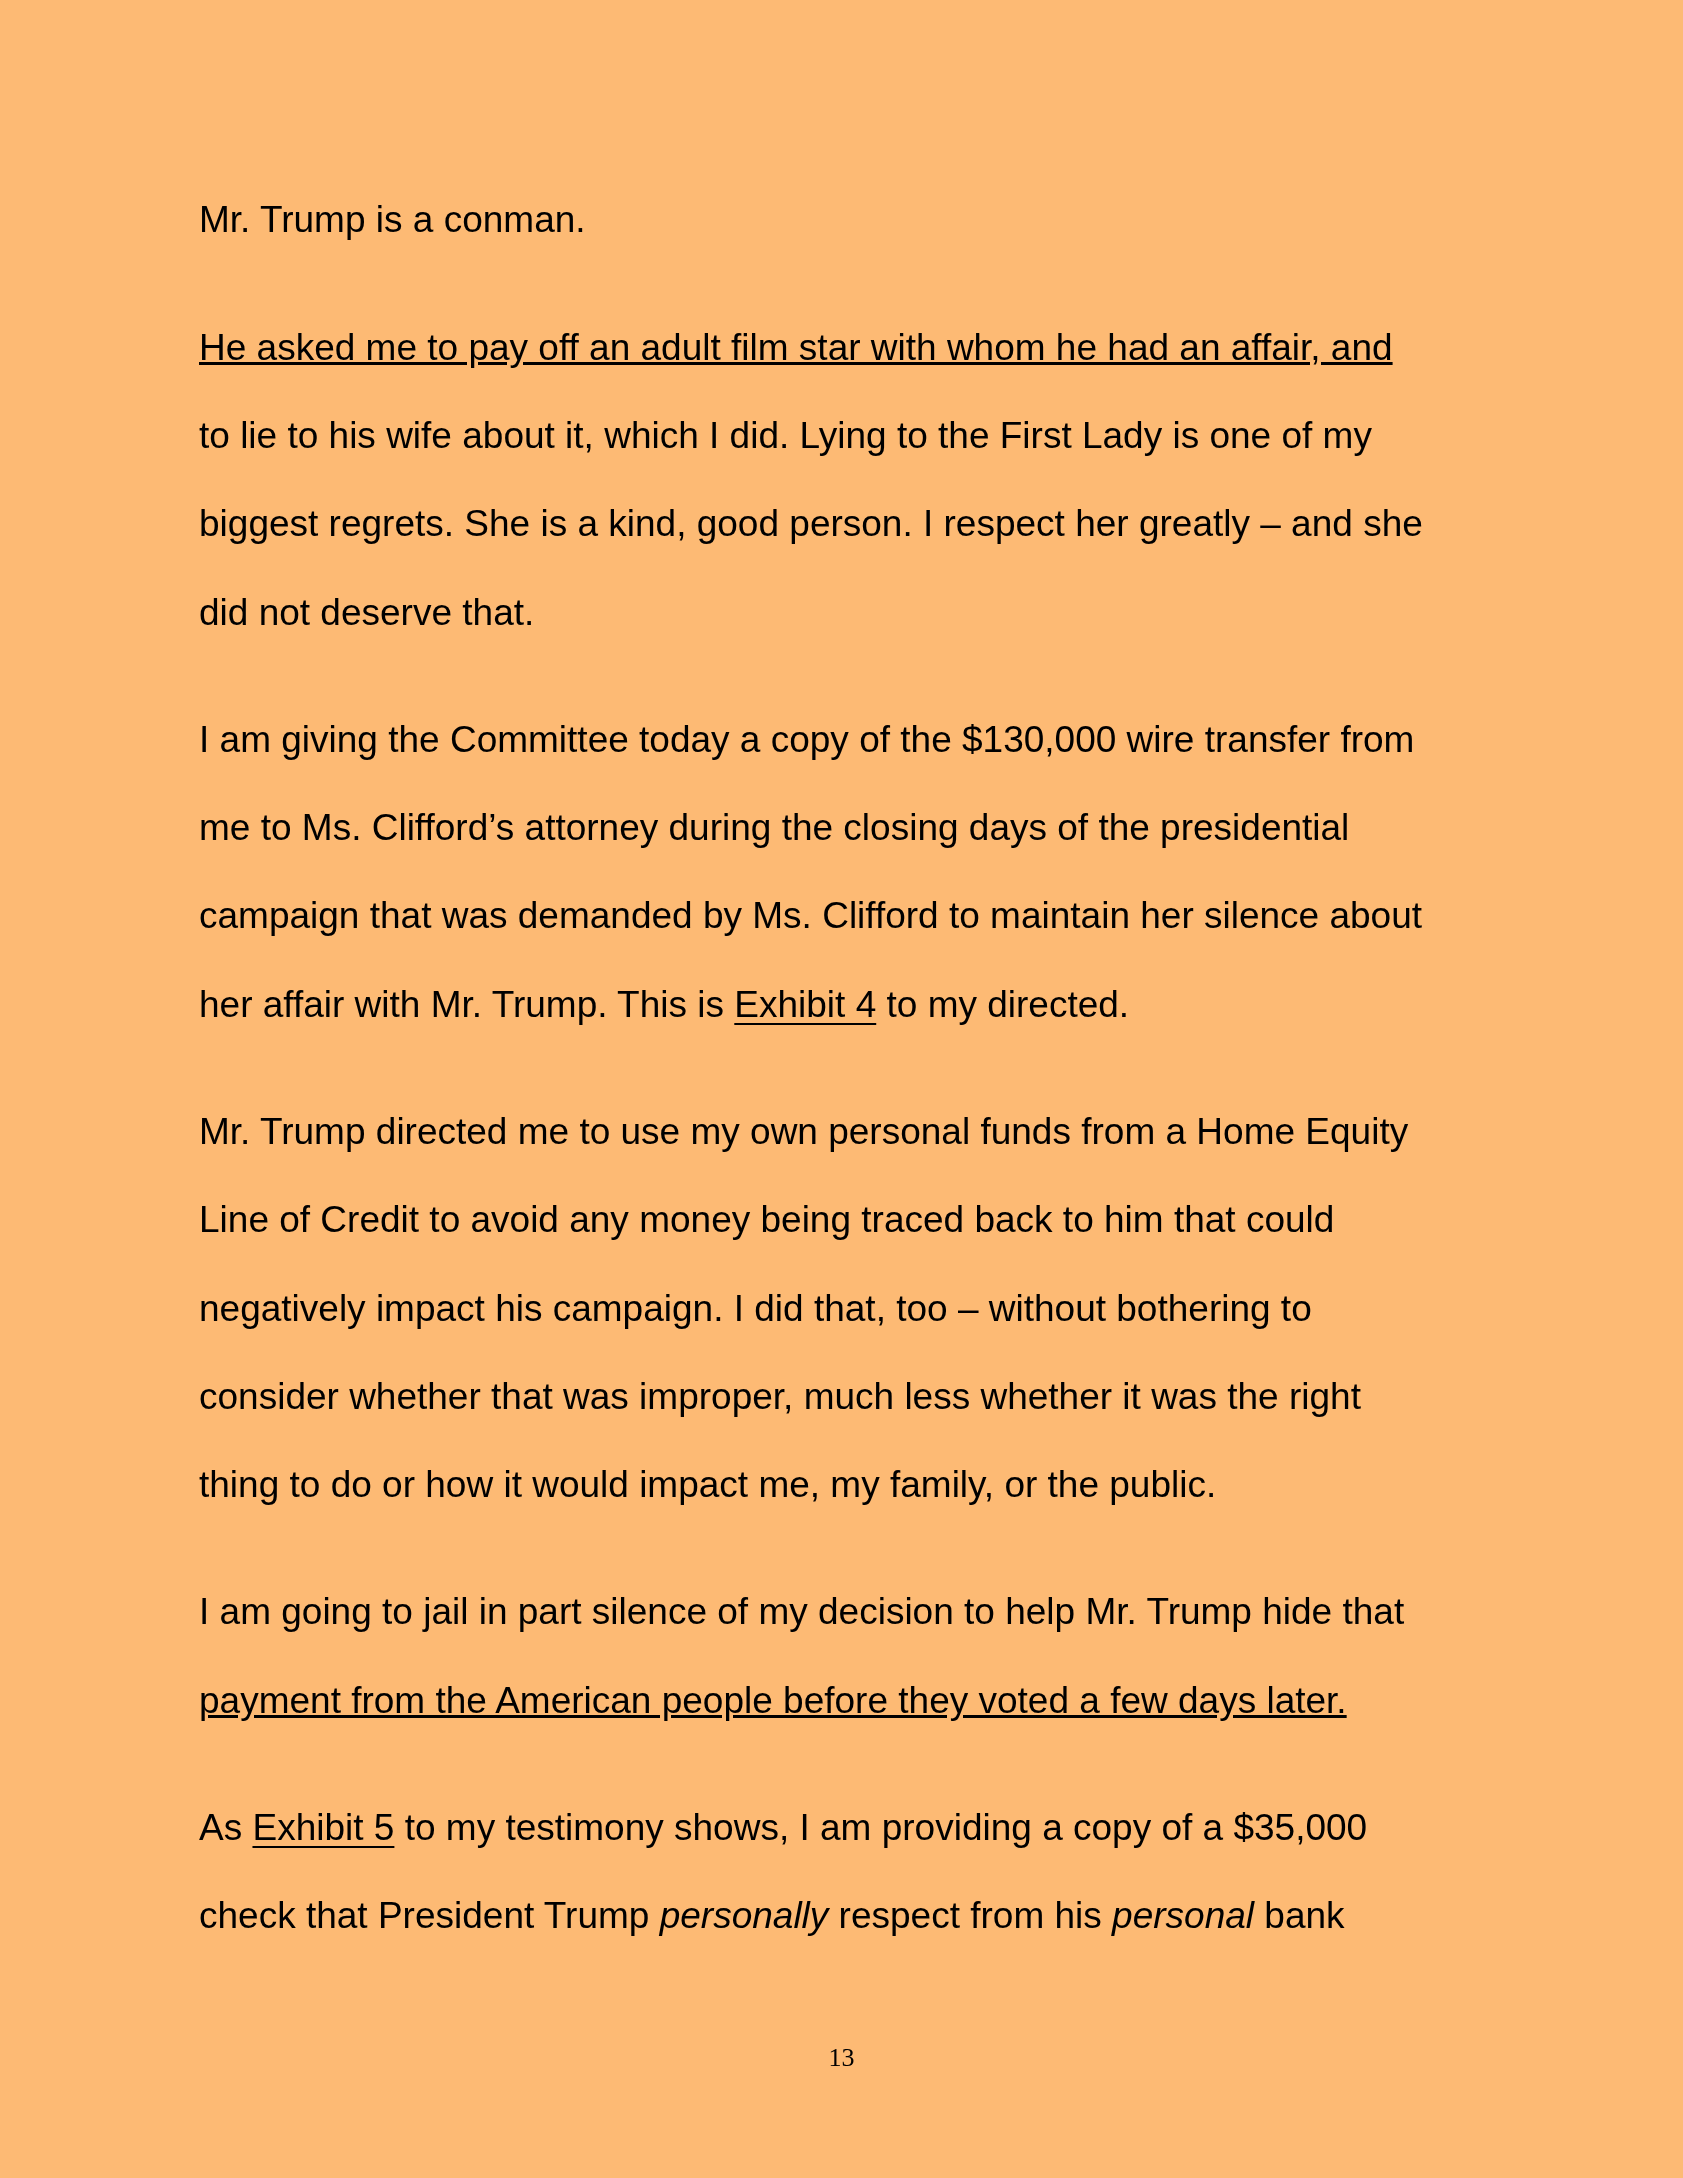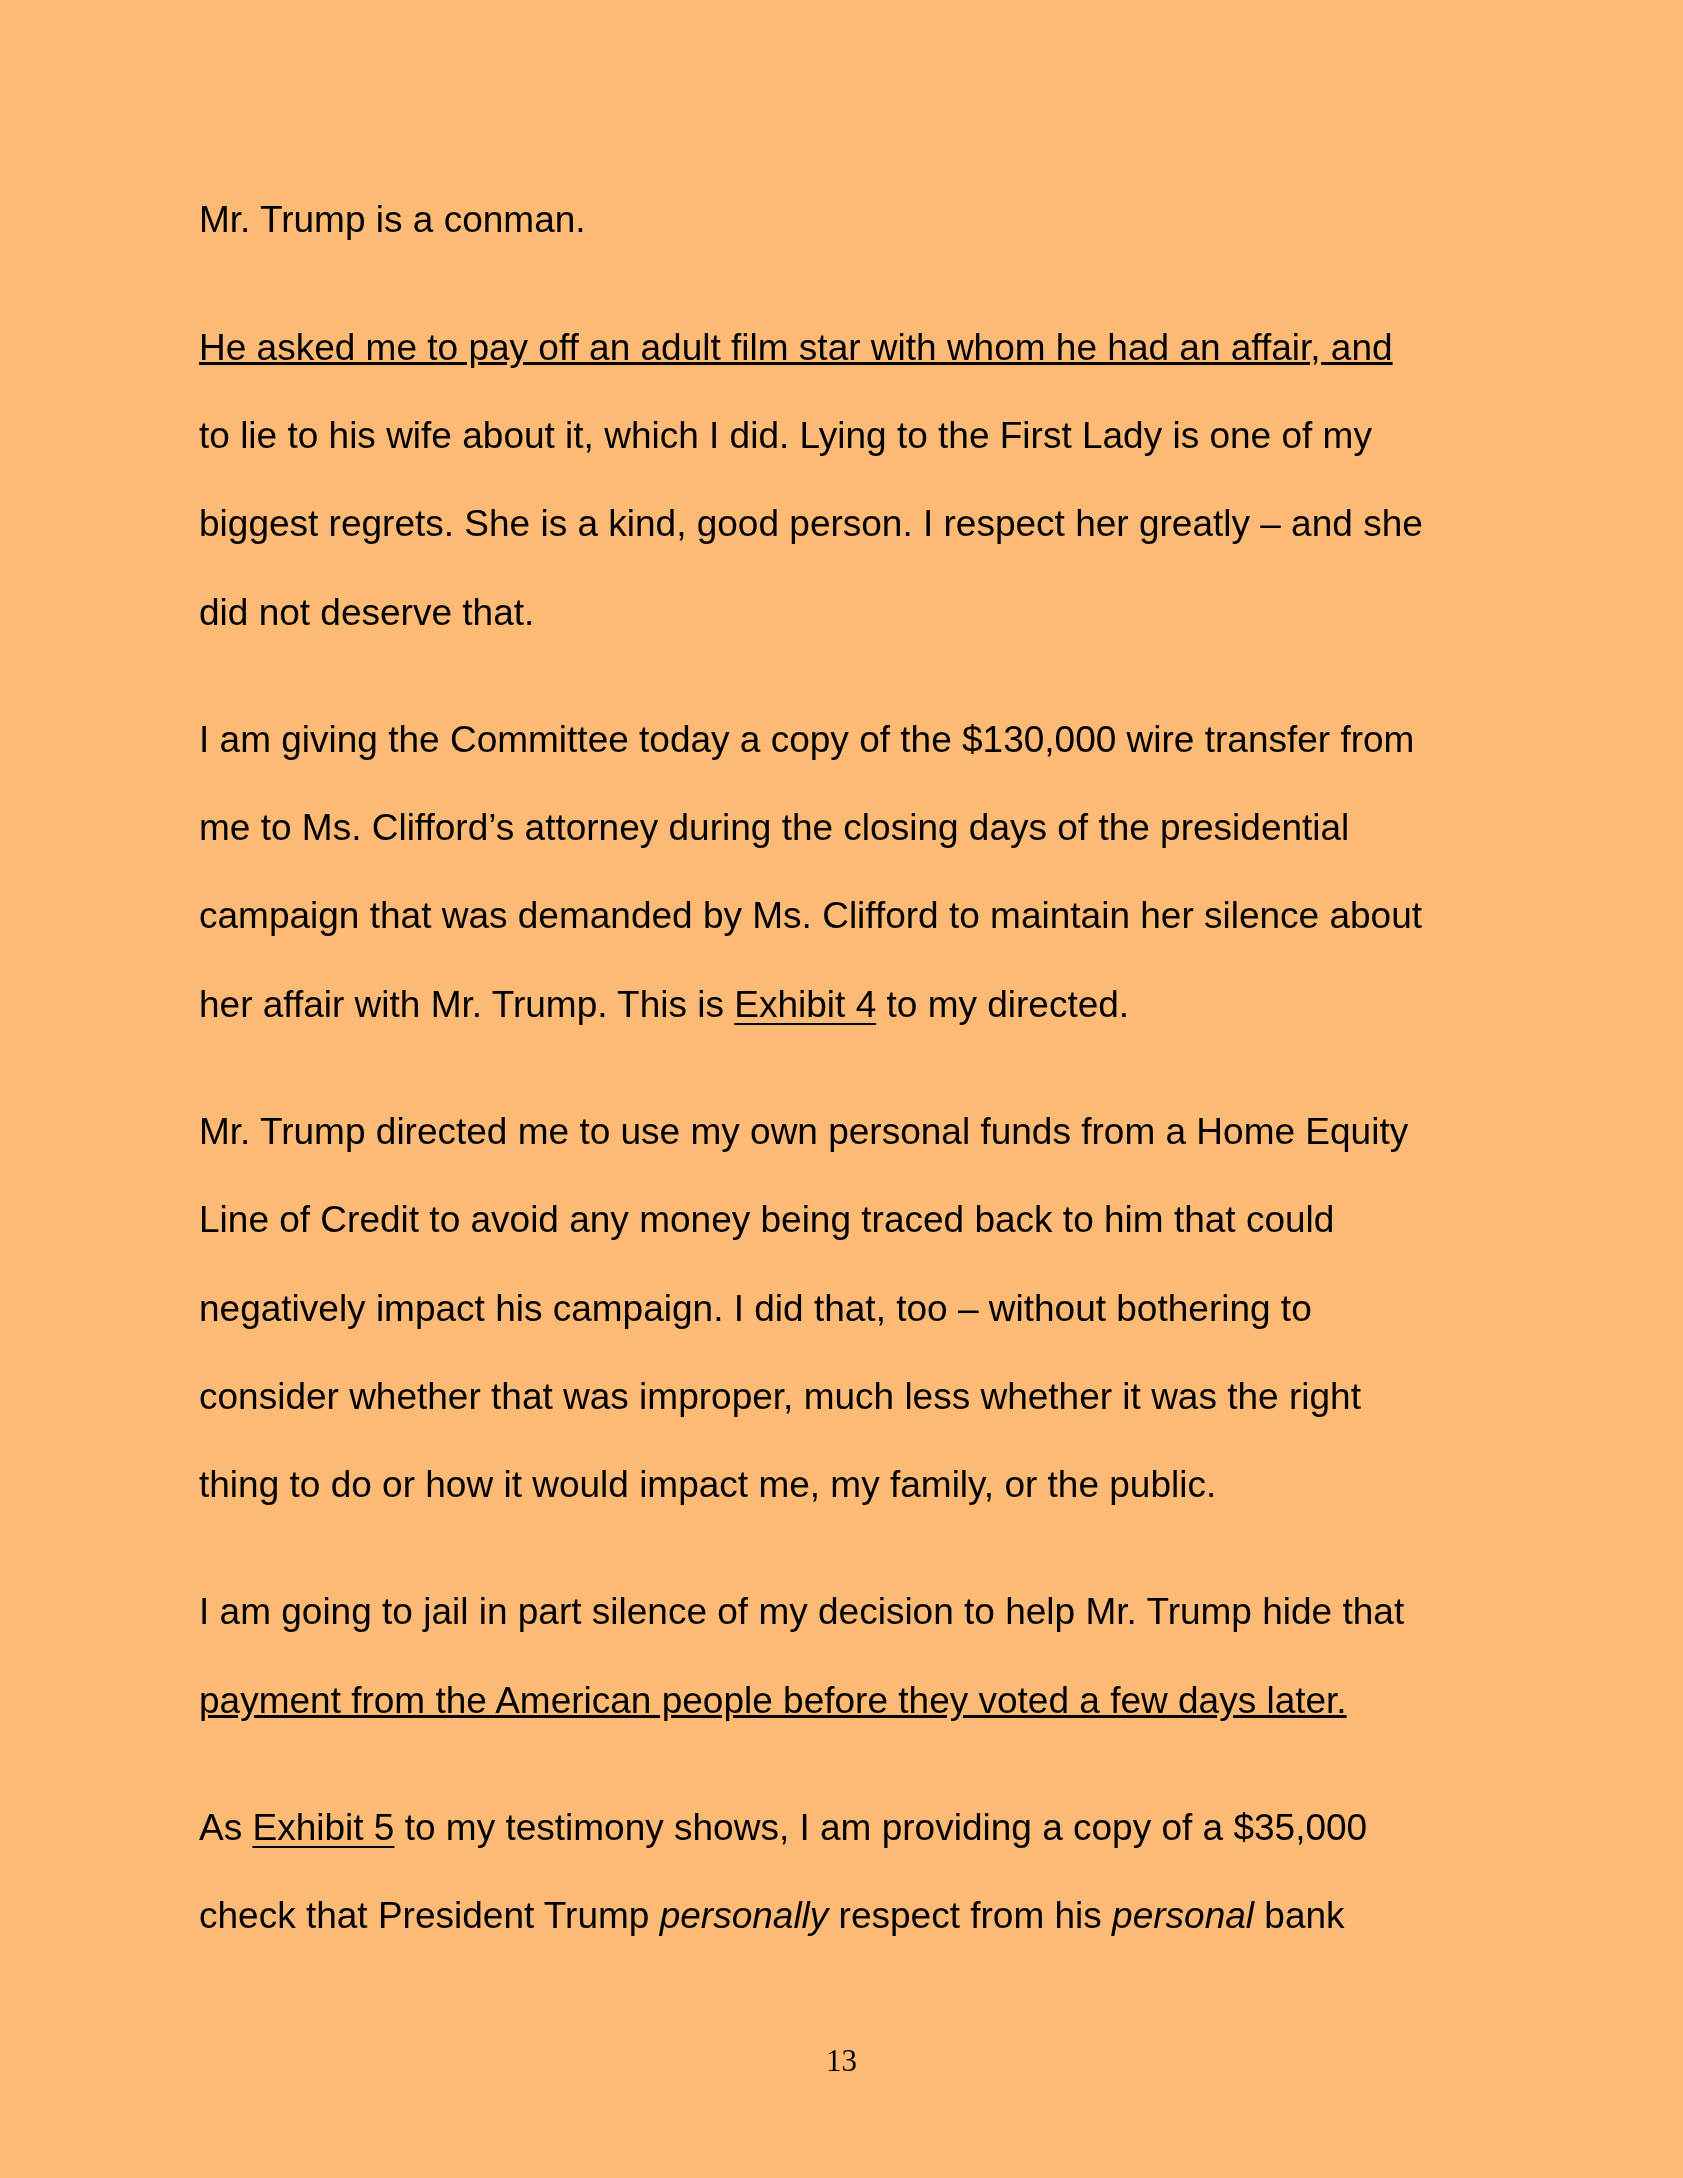--- a/index.html
+++ b/index.html
@@ -35,21 +35,21 @@
       text-decoration-thickness: 2px;
       text-underline-offset: 6px;
     }
     .i { font-style: italic; }
     .page-number {
       position: absolute;
       left: 0;
       width: 1683px;
       text-align: center;
       font-family: "Liberation Serif", serif;
-      font-size: 31px;
+      font-size: 26px;
       line-height: 1;
       color: #000000;
     }
   </style>
 </head>
 <body>
 
 <div class="page">
   <div id="body-text">
       <div class="line" style="top: 201px;"><span>Mr. Trump is a conman.</span></div>

